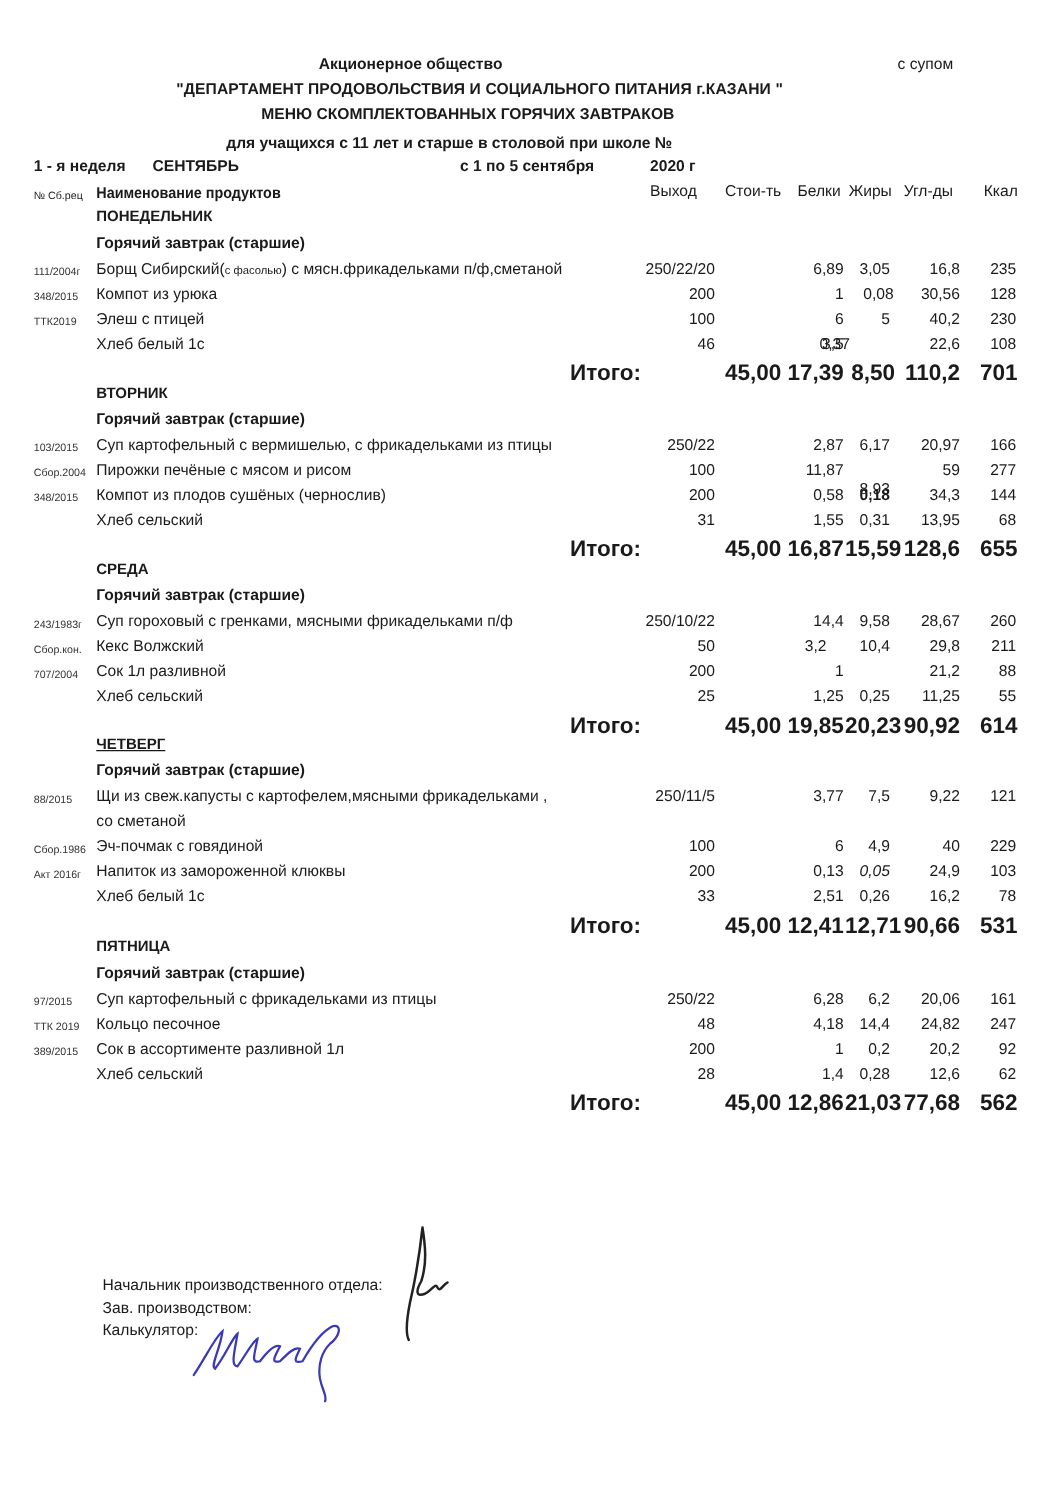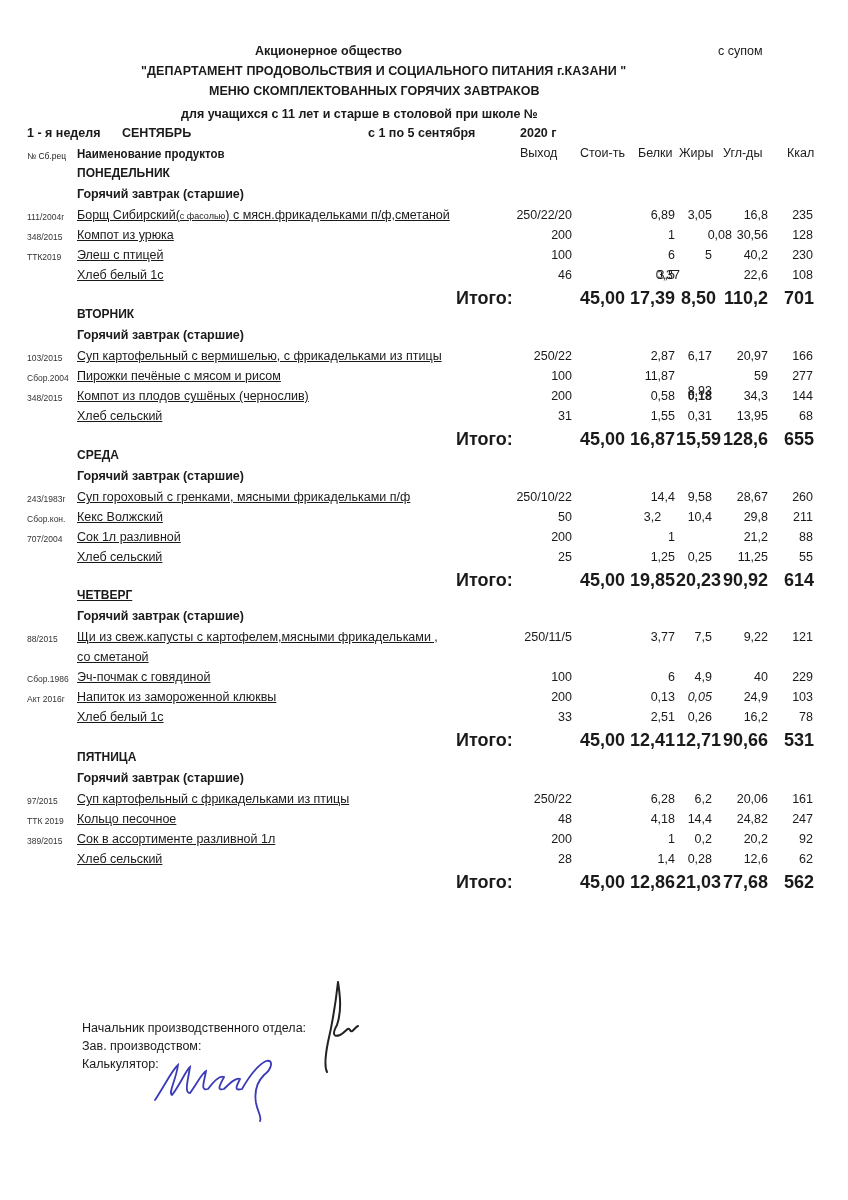--- a/index.html
+++ b/index.html
@@ -9,21 +9,21 @@
     color: #1a1a1a;
   }
   .abs { position: absolute; white-space: nowrap; }
   .hdr-c { font-size: 12.5px; font-weight: bold; }
   .week { font-size: 12.5px; font-weight: bold; }
   .colhdr { font-size: 12.5px; }
   .colhdr-small { font-size: 8.5px; }
   .day { font-size: 12px; font-weight: bold; }
   .sub { font-size: 12.5px; font-weight: bold; }
   .code { font-size: 8.5px; color: #333; }
-  .name { font-size: 12.5px; text-decoration: underline; }
+  .name { font-size: 12.5px; }
   .num { font-size: 12.5px; text-align: right; }
   .tot { font-size: 18px; font-weight: bold; }
   .foot { font-size: 12.5px; }
   .small-inline { font-size: 9px; }
   .sig { position: absolute; }
 </style>
 </head>
 <body>
 
 <div class="abs hdr-c" style="left:255px; top:44px;">Акционерное  общество</div>
@@ -57,21 +57,21 @@
         <div class="abs num" style="left:630px; width:45px; top:208px;">6,89</div>
         <div class="abs num" style="left:676px; width:36px; top:208px;">3,05</div>
         <div class="abs num" style="left:712px; width:56px; top:208px;">16,8</div>
         <div class="abs num" style="left:780px; width:33px; top:208px;">235</div>
       </div>
       <div>
         <div class="abs code" style="left:27px; top:232px;">348/2015</div>
         <div class="abs name" style="left:77px; top:228px;"><span>Компот из  урюка</span></div>
         <div class="abs num" style="left:480px; width:92px; top:228px;">200</div>
         <div class="abs num" style="left:630px; width:45px; top:228px;">1</div>
-        <div class="abs num" style="left:696px; width:36px; top:228px;">0,08</div>
+        <div class="abs num" style="left:679px; width:36px; top:228px;">0,08</div>
         <div class="abs num" style="left:712px; width:56px; top:228px;">30,56</div>
         <div class="abs num" style="left:780px; width:33px; top:228px;">128</div>
       </div>
       <div>
         <div class="abs code" style="left:27px; top:252px;">ТТК2019</div>
         <div class="abs name" style="left:77px; top:248px;"><span>Элеш с птицей</span></div>
         <div class="abs num" style="left:480px; width:92px; top:248px;">100</div>
         <div class="abs num" style="left:630px; width:45px; top:248px;">6</div>
         <div class="abs num" style="left:676px; width:36px; top:248px;">5</div>
         <div class="abs num" style="left:712px; width:56px; top:248px;">40,2</div>

